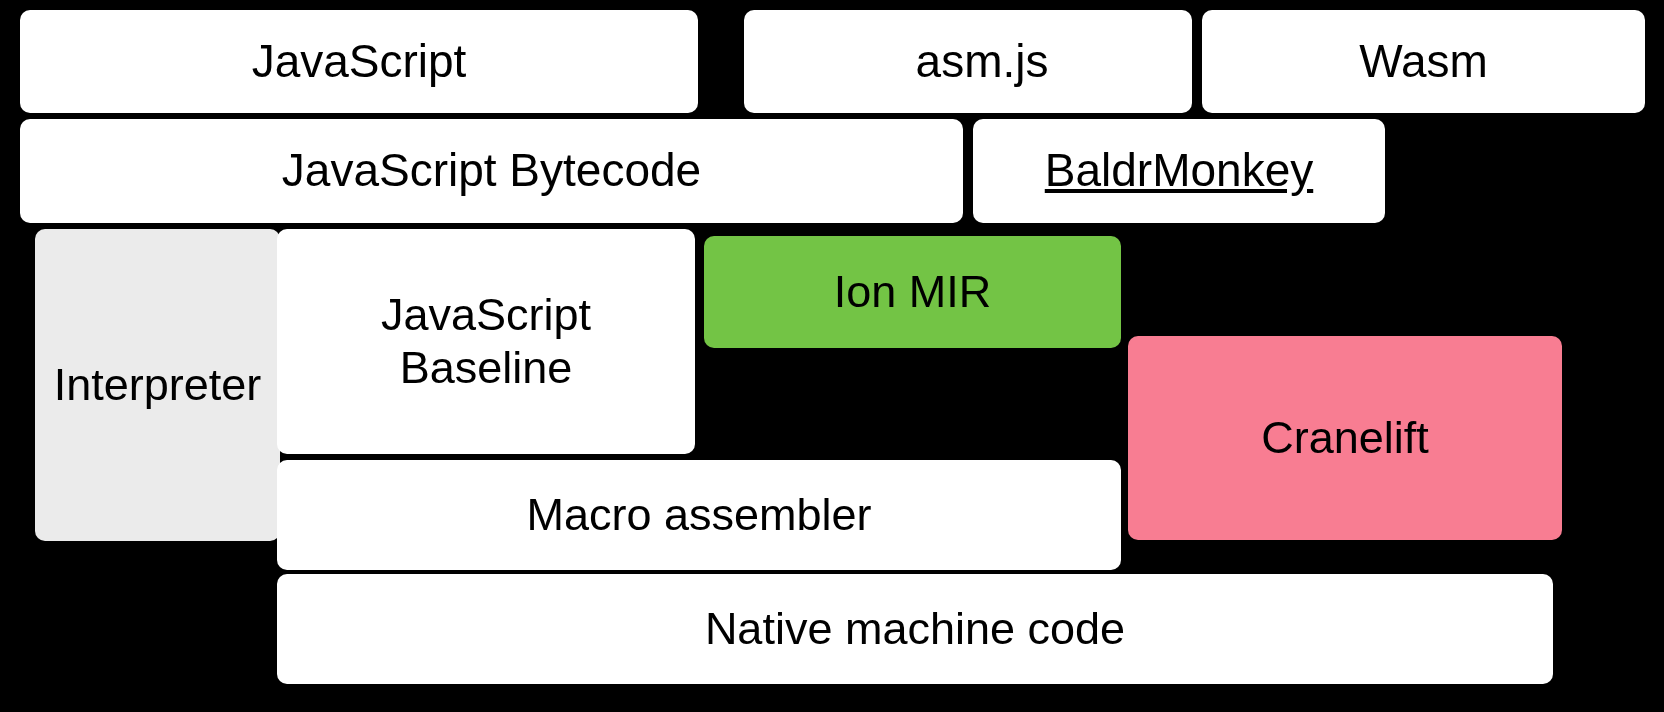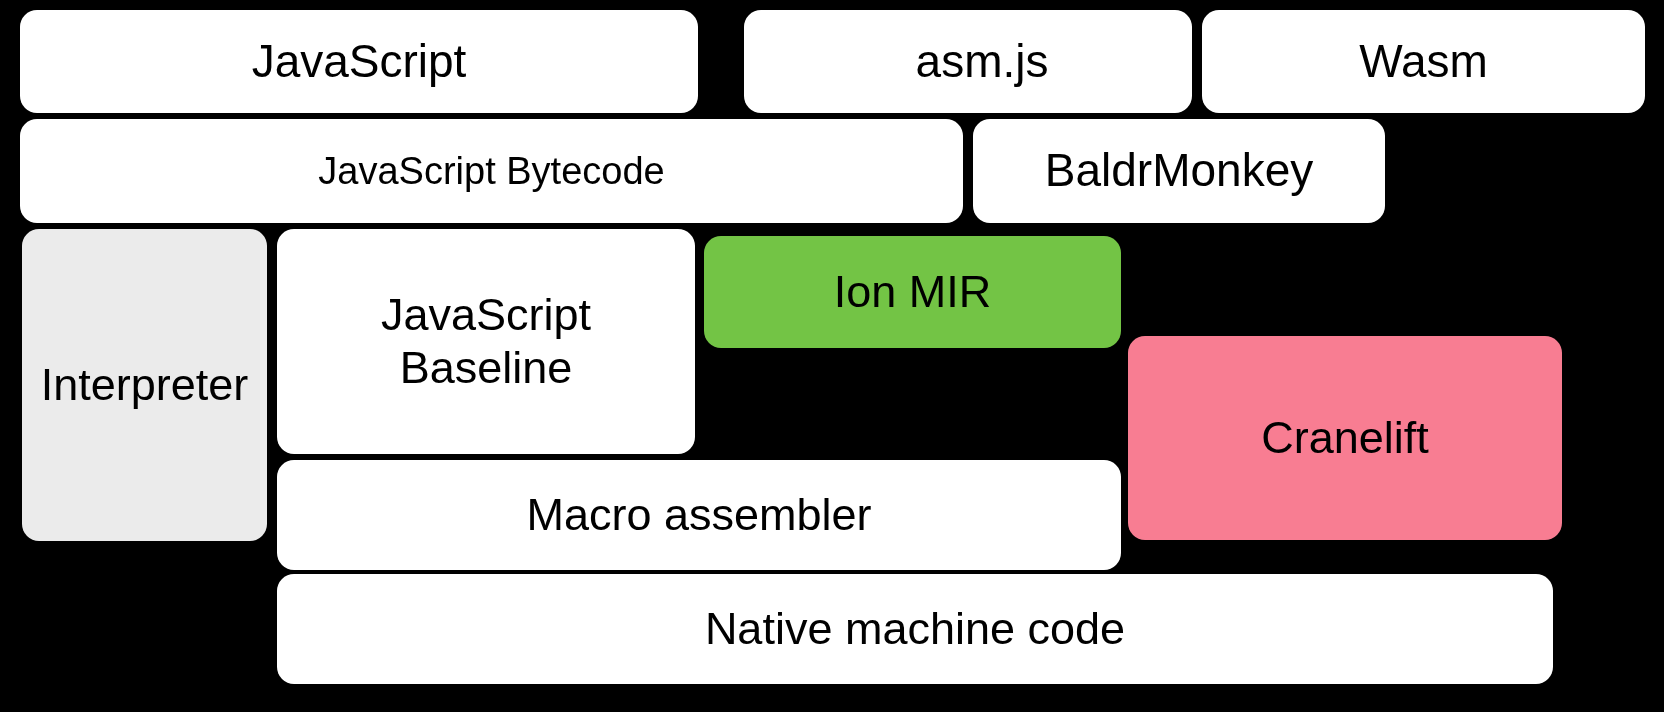--- a/index.html
+++ b/index.html
@@ -12,49 +12,49 @@
     position: relative;
     width: 1664px;
     height: 712px;
     background: #000000;
     overflow: hidden;
     font-family: "Liberation Sans", "DejaVu Sans", sans-serif;
   }
   .node {
     position: absolute;
     box-sizing: border-box;
-    border-radius: 17px;
+    border-radius: 10px;
     display: flex;
     align-items: center;
     justify-content: center;
     text-align: center;
     color: #000000;
     line-height: 1.16;
     white-space: pre-line;
     user-select: none;
   }
   .node .label {
     display: block;
     padding: 0 8px;
   }
 
   
   .fill-white { background: #ffffff; }
-  .fill-gray  { background: #ebebeb; }
+  .fill-gray  { background: #ebebeb; margin-left: 13px; }
   .fill-green { background: #73c445; }
   .fill-pink  { background: #f87d92; }
 
   
   .n-javascript      { left: 20px;   top: 10px;  width: 678px; height: 103px; font-size: 46px; }
   .n-asmjs           { left: 744px;  top: 10px;  width: 448px; height: 103px; font-size: 46px; padding-left: 28px; }
   .n-wasm            { left: 1202px; top: 10px;  width: 443px; height: 103px; font-size: 46px; }
 
   
-  .n-js-bytecode     { left: 20px;   top: 119px; width: 943px; height: 104px; font-size: 38px; }
-  .n-baldrmonkey     { left: 973px;  top: 119px; width: 412px; height: 104px; font-size: 46px; }
+  .n-js-bytecode     { left: 20px;   top: 119px; width: 943px; height: 104px; font-size: 46px; }
+  .n-baldrmonkey     { left: 973px;  top: 119px; width: 412px; height: 104px; font-size: 46px; text-decoration: underline; }
 
   
   .n-interpreter     { left: 22px;   top: 229px; width: 245px; height: 312px; font-size: 45px; }
   .n-js-baseline     { left: 277px;  top: 229px; width: 418px; height: 225px; font-size: 45px; }
   .n-ion-mir         { left: 704px;  top: 236px; width: 417px; height: 112px; font-size: 45px; }
   .n-ion-lir         { left: 704px;  top: 347px; width: 417px; height: 107px; font-size: 45px; }
   .n-cranelift       { left: 1128px; top: 336px; width: 434px; height: 204px; font-size: 45px; }
 
   
   .n-macro-assembler { left: 277px;  top: 460px; width: 844px; height: 110px; font-size: 45px; }

